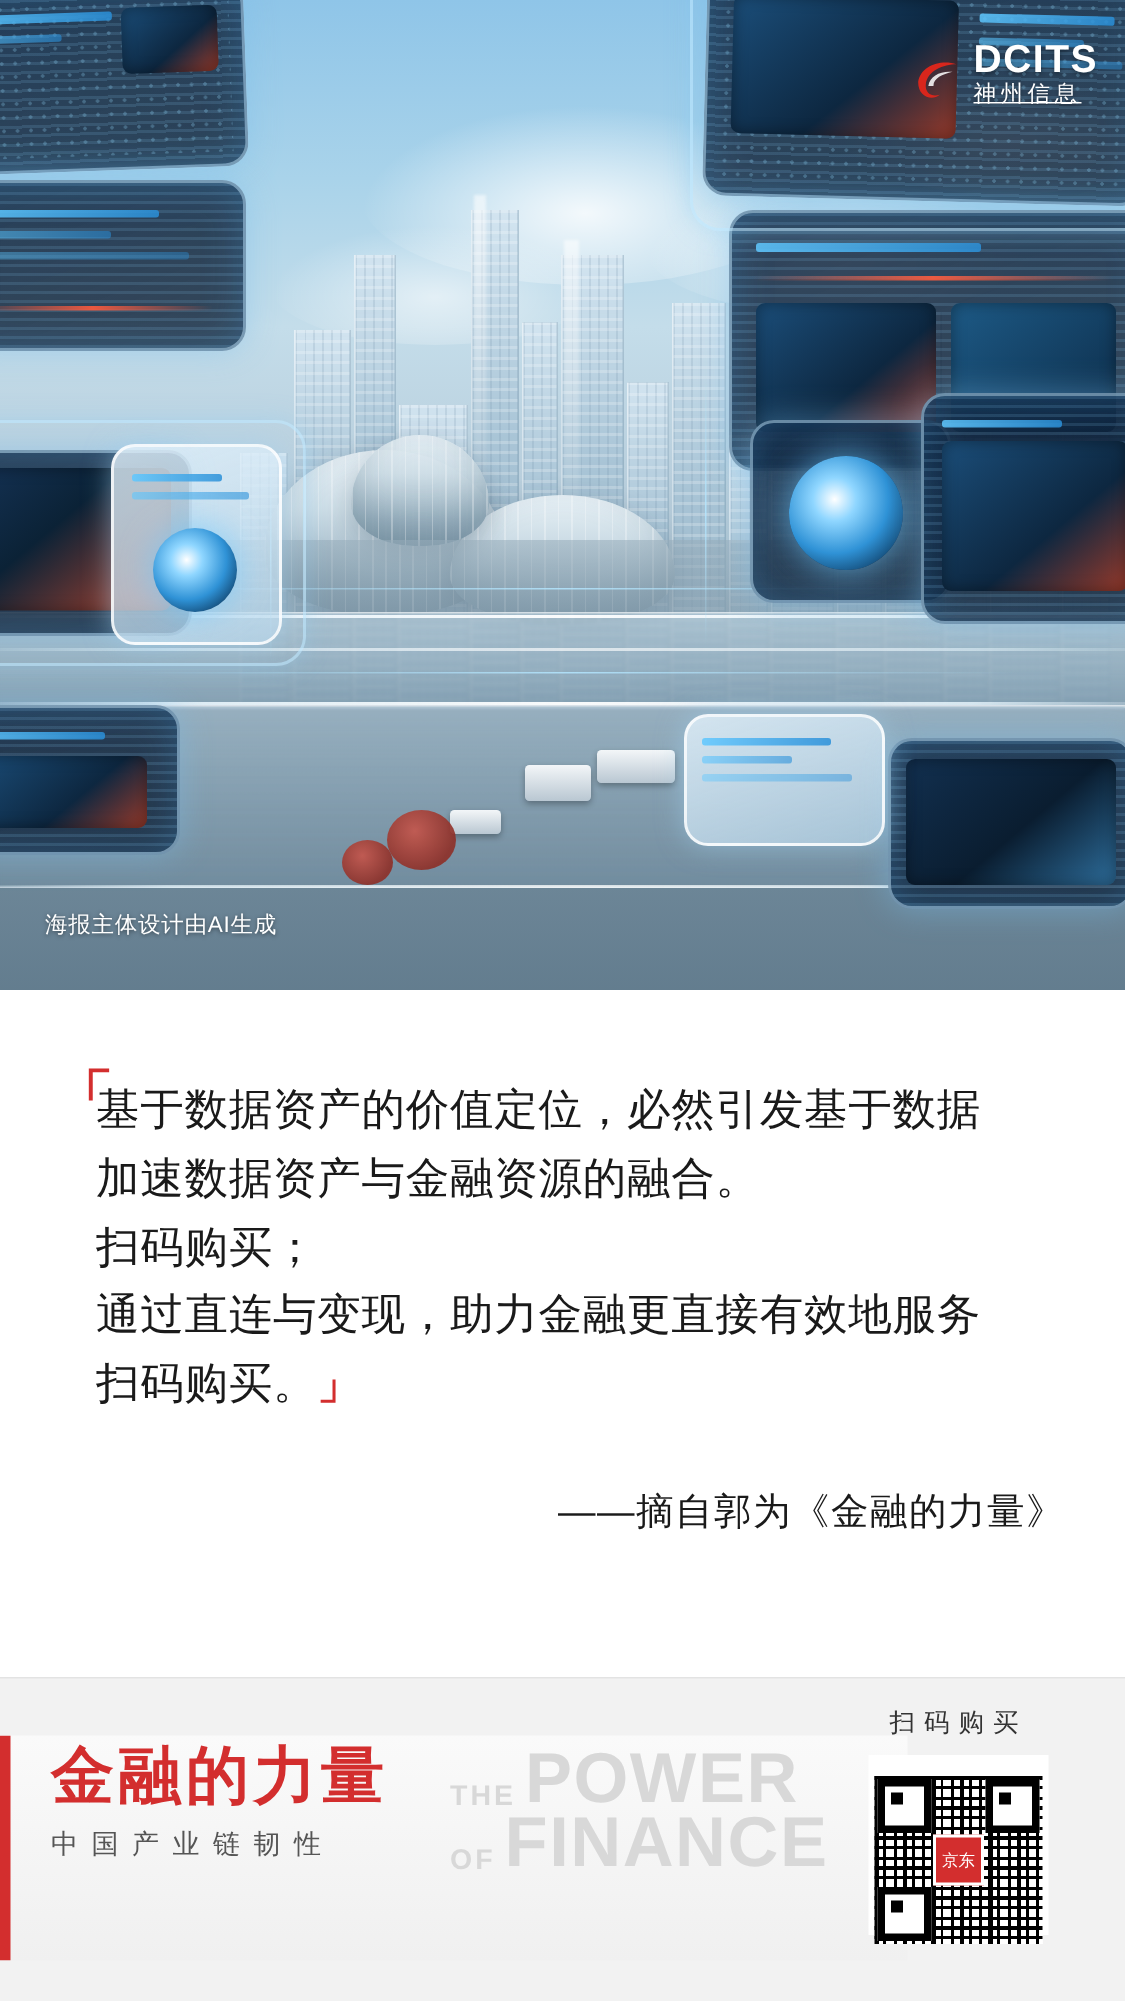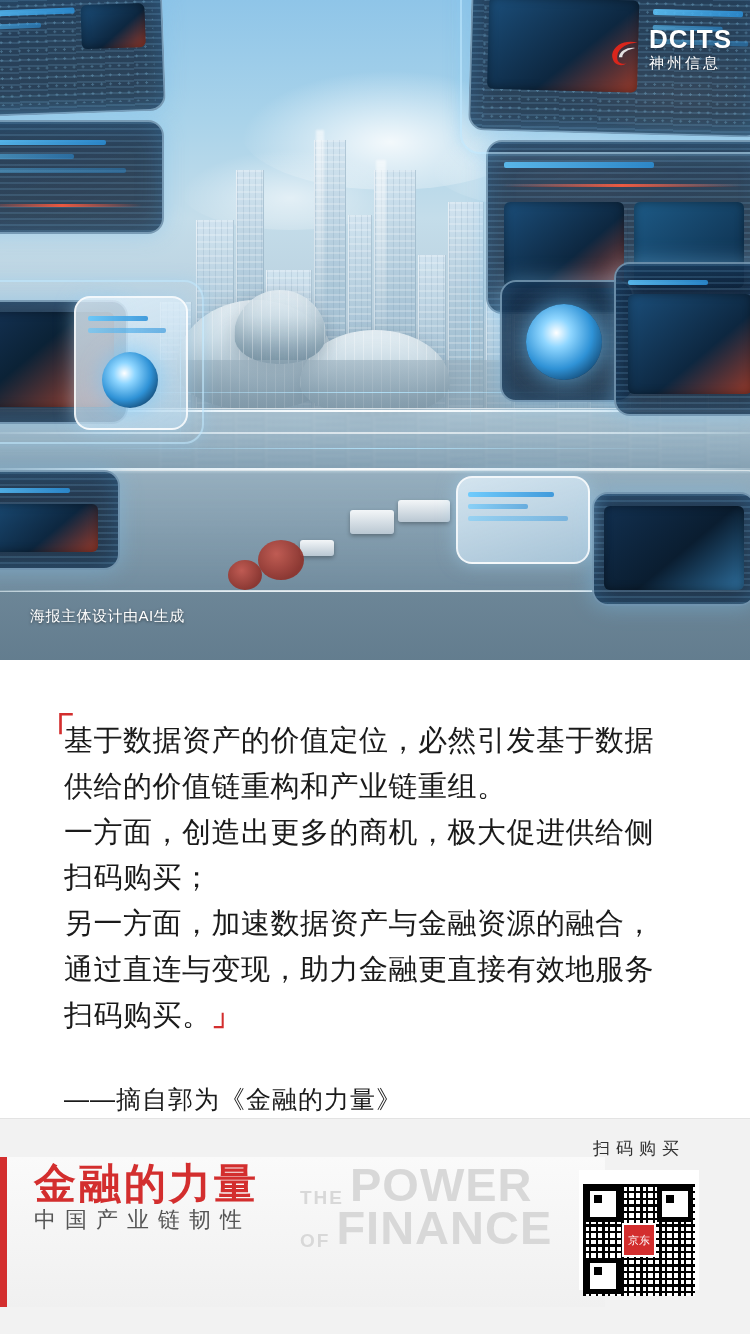--- a/index.html
+++ b/index.html
@@ -195,20 +195,21 @@
     letter-spacing: 1px;
     text-shadow: 0 1px 3px rgba(0,0,0,0.35);
     font-family: "Liberation Sans", sans-serif;
   }
   .logo-text .cn {
     font-size: 15px;
     color: #ffffff;
     letter-spacing: 3px;
     margin-top: 3px;
     text-shadow: 0 1px 3px rgba(0,0,0,0.35);
+    text-decoration: underline;
   }
 
   .ai-note {
     position: absolute;
     left: 30px;
     bottom: 34px;
     color: #ffffff;
     font-size: 15px;
     letter-spacing: .5px;
     text-shadow: 0 1px 3px rgba(0,0,0,0.5);
@@ -243,20 +244,21 @@
   .quote-mark-close {
     color: #d32e2e;
     font-weight: bold;
   }
   .quote-attr {
     margin-top: 44px;
     padding-left: 28px;
     font-size: 25px;
     color: #1a1a1a;
     letter-spacing: 1px;
+    text-align: right;
   }
 
   
   .footer {
     position: relative;
     width: 750px;
     height: 216px;
     background: #f2f2f2;
     border-top: 1px solid #e3e3e3;
   }
@@ -276,21 +278,22 @@
   }
   .book-inner { position: absolute; left: 34px; top: 6px; }
   .bk-title {
     font-size: 42px;
     font-weight: bold;
     color: #d32e2e;
     letter-spacing: 3px;
     line-height: 1;
   }
   .bk-sub {
-    font-size: 22px;
+    margin-top: 12px;
+    font-size: 18px;
     color: #555555;
     letter-spacing: 9px;
     font-family: Liberation Serif, serif;
   }
   .bk-tag {
     margin-top: 12px;
     font-size: 13px;
     color: #6c6c6c;
     letter-spacing: 3px;
     white-space: nowrap;
@@ -505,24 +508,22 @@
       </div>
     </div>
 
     <div class="ai-note">海报主体设计由AI生成</div>
   </div>
 
   <div class="quote-section">
     <div class="quote-body">
       <span class="quote-mark-open">「</span>
       <div>基于数据资产的价值定位，必然引发基于数据</div>
-      <div>供给的价值链重构和产业链重组。</div>
-      <div>一方面，创造出更多的商机，极大促进供给侧</div>
+      <div>加速数据资产与金融资源的融合。</div>
       <div>扫码购买；</div>
-      <div>另一方面，加速数据资产与金融资源的融合，</div>
       <div>通过直连与变现，助力金融更直接有效地服务</div>
       <div>
         <span>扫码购买。</span><span class="quote-mark-close">」</span>
       </div>
     </div>
     <div class="quote-attr">——摘自郭为《金融的力量》</div>
   </div>
 
   <div class="footer">
     <div class="book-strip">

